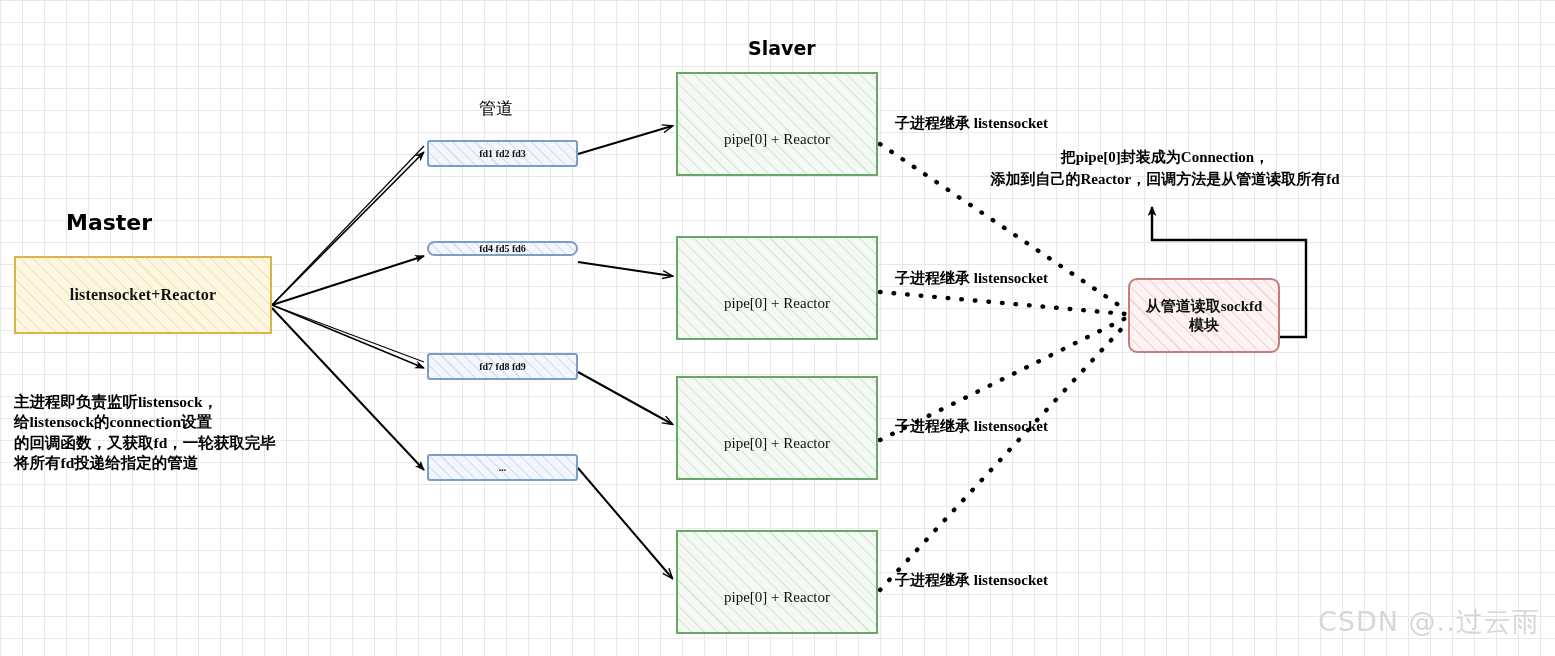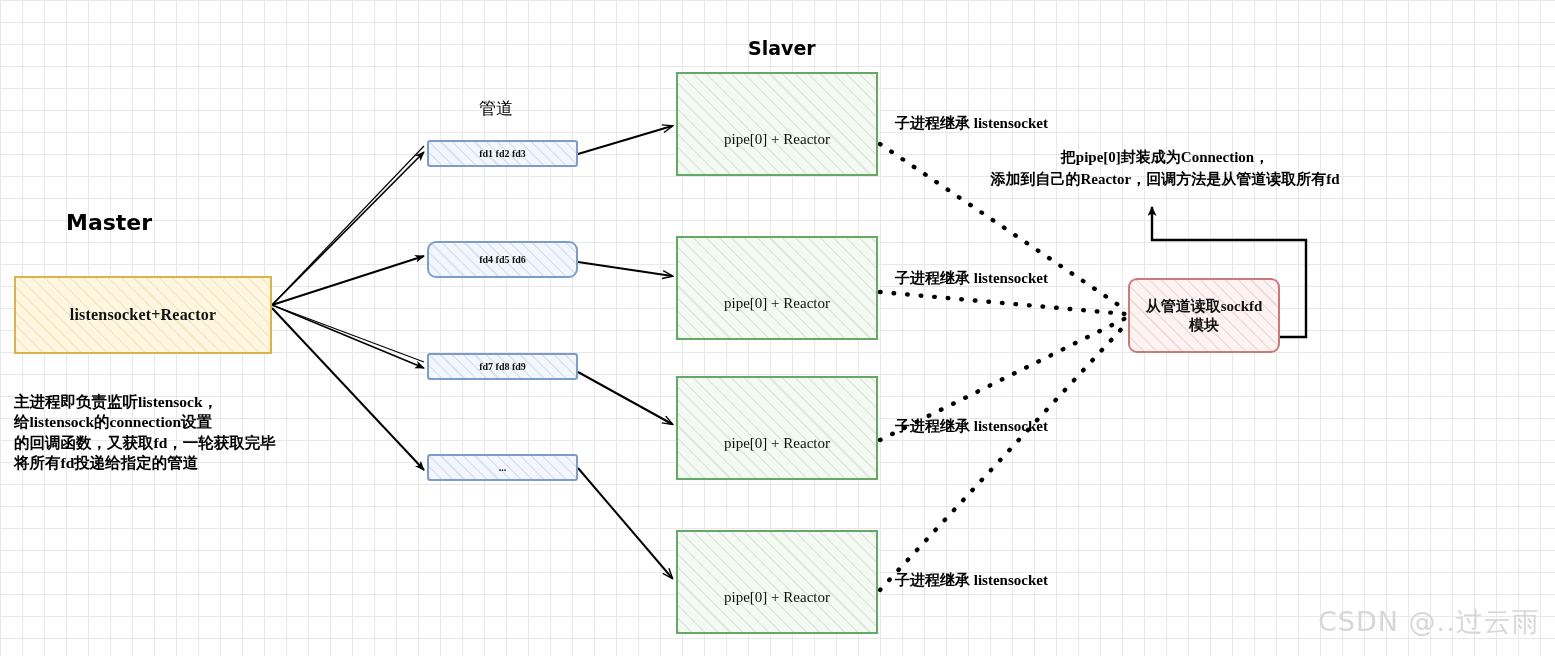--- a/index.html
+++ b/index.html
@@ -207,33 +207,33 @@
     <path d="M880,440 L1126,318" stroke="#000" stroke-width="4.4" fill="none" stroke-linecap="round" stroke-dasharray="0.6 13"></path>
     <path d="M880,590 L1126,324" stroke="#000" stroke-width="4.4" fill="none" stroke-linecap="round" stroke-dasharray="0.6 13"></path>
 
     <path d="M1280,337 L1306,337 L1306,240 L1152,240 L1152,207" stroke="#000" stroke-width="2.4" fill="none" marker-end="url(#ah-dot)"></path>
   </svg>
 
   <div class="heading heading-master" style="left:66px; top:210px;">Master</div>
   <div class="heading heading-pipe" style="left:479px; top:97px;">管道</div>
   <div class="heading heading-slaver" style="left:748px; top:37px;">Slaver</div>
 
-  <div class="node box-master" style="left:14px; top:276px; width:258px; height:78px;">
+  <div class="node box-master" style="left:14px; top:256px; width:258px; height:78px;">
     <span class="node-label">listensocket+Reactor</span>
   </div>
 
   <div class="annot annot-master-note" style="left:14px; top:372px;margin-top:20px;">主进程即负责监听listensock，
 给listensock的connection设置
 的回调函数，又获取fd，一轮获取完毕
 将所有fd投递给指定的管道</div>
 
   <div class="node box-pipe" style="left:427px; top:140px; width:151px; height:27px;">
     <span class="node-label">fd1 fd2 fd3</span>
   </div>
-  <div class="node box-pipe" style="left:427px; top:241px; width:151px; height:37px;border-radius:9px;">
+  <div class="node box-pipe" style="left:427px; top:241px; width:151px; height:15px;border-radius:9px;">
     <span class="node-label">fd4 fd5 fd6</span>
   </div>
   <div class="node box-pipe" style="left:427px; top:353px; width:151px; height:27px;">
     <span class="node-label">fd7 fd8 fd9</span>
   </div>
   <div class="node box-pipe" style="left:427px; top:454px; width:151px; height:27px;">
     <span class="node-label">...</span>
   </div>
 
   <div class="node box-slaver" style="left:676px; top:72px; width:202px; height:104px;">

